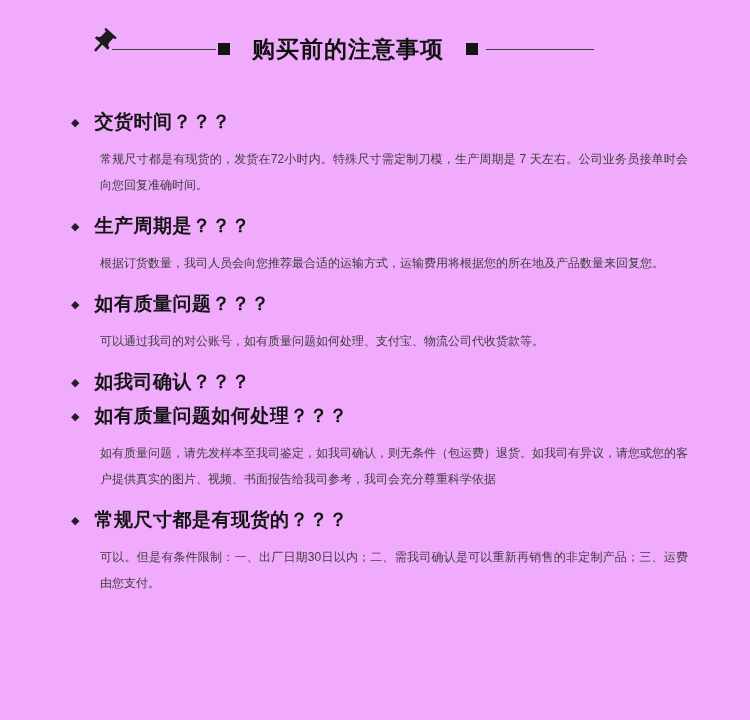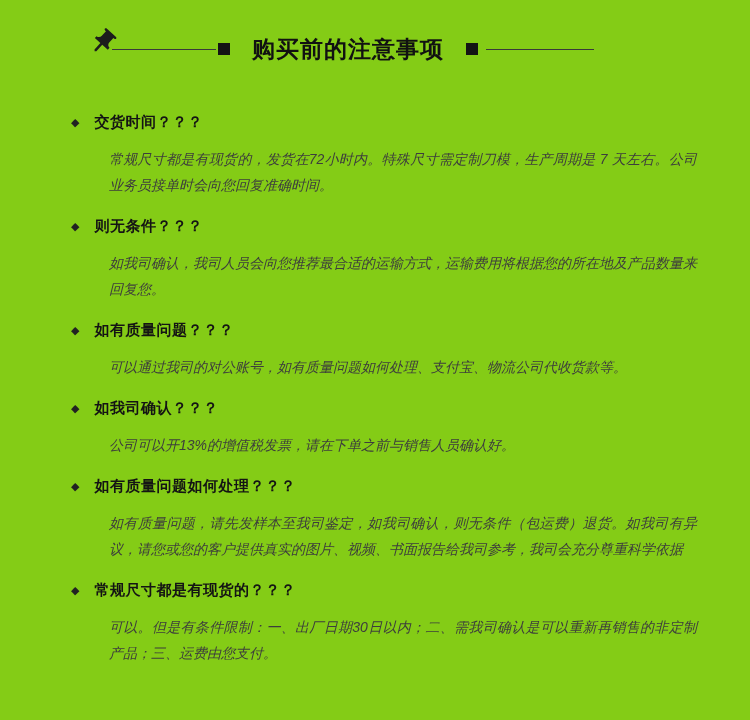--- a/index.html
+++ b/index.html
@@ -4,21 +4,21 @@
 <style>
   * { margin: 0; padding: 0; box-sizing: border-box; }
   html, body { background: #ffffff; }
   body {
     width: 750px;
     height: 720px;
     font-family: "Liberation Sans", "DejaVu Sans", sans-serif;
     color: #3d3d3d;
     overflow: hidden;
   }
-  .page { width: 750px; height: 720px; background: #84cc16; }
+  .page { width: 750px; height: 720px; background: #f0abfc; }
 
   
   .header {
     display: flex;
     align-items: center;
     padding-top: 34px;
     padding-left: 88px;
     height: 64px;
   }
   .pin-wrap {
@@ -64,36 +64,35 @@
     margin-bottom: 14px;
   }
   .diamond {
     font-size: 11px;
     line-height: 20px;
     color: #222;
     margin-right: 15px;
     flex: 0 0 auto;
   }
   .q {
-    font-size: 15px;
+    font-size: 19px;
     line-height: 20px;
     font-weight: 700;
     color: #141414;
     letter-spacing: 0.5px;
     white-space: nowrap;
   }
   .a {
-    margin-left: 38px;
+    margin-left: 29px;
     width: 588px;
-    font-size: 14px;
+    font-size: 12px;
     line-height: 26px;
     color: #3d3d3d;
     margin-bottom: 18px;
     text-align: justify;
-    font-style: italic;
   }
 </style>
 </head>
 <body>
 
 <div class="page">
 
   <header class="header">
     <span class="pin-wrap">
       <svg width="30" height="30" viewBox="0 0 24 24" aria-hidden="true">
@@ -113,39 +112,38 @@
       <div class="q-row">
         <span class="diamond">◆</span>
         <h2 class="q">交货时间？？？</h2>
       </div>
       <p class="a">常规尺寸都是有现货的，发货在72小时内。特殊尺寸需定制刀模，生产周期是 7 天左右。公司业务员接单时会向您回复准确时间。</p>
     </section>
 
     <section class="faq-item">
       <div class="q-row">
         <span class="diamond">◆</span>
-        <h2 class="q">则无条件？？？</h2>
+        <h2 class="q">生产周期是？？？</h2>
       </div>
-      <p class="a">如我司确认，我司人员会向您推荐最合适的运输方式，运输费用将根据您的所在地及产品数量来回复您。</p>
+      <p class="a">根据订货数量，我司人员会向您推荐最合适的运输方式，运输费用将根据您的所在地及产品数量来回复您。</p>
     </section>
 
     <section class="faq-item">
       <div class="q-row">
         <span class="diamond">◆</span>
         <h2 class="q">如有质量问题？？？</h2>
       </div>
       <p class="a">可以通过我司的对公账号，如有质量问题如何处理、支付宝、物流公司代收货款等。</p>
     </section>
 
     <section class="faq-item">
       <div class="q-row">
         <span class="diamond">◆</span>
         <h2 class="q">如我司确认？？？</h2>
       </div>
-      <p class="a">公司可以开13%的增值税发票，请在下单之前与销售人员确认好。</p>
     </section>
 
     <section class="faq-item">
       <div class="q-row">
         <span class="diamond">◆</span>
         <h2 class="q">如有质量问题如何处理？？？</h2>
       </div>
       <p class="a">如有质量问题，请先发样本至我司鉴定，如我司确认，则无条件（包运费）退货。如我司有异议，请您或您的客户提供真实的图片、视频、书面报告给我司参考，我司会充分尊重科学依据</p>
     </section>
 

